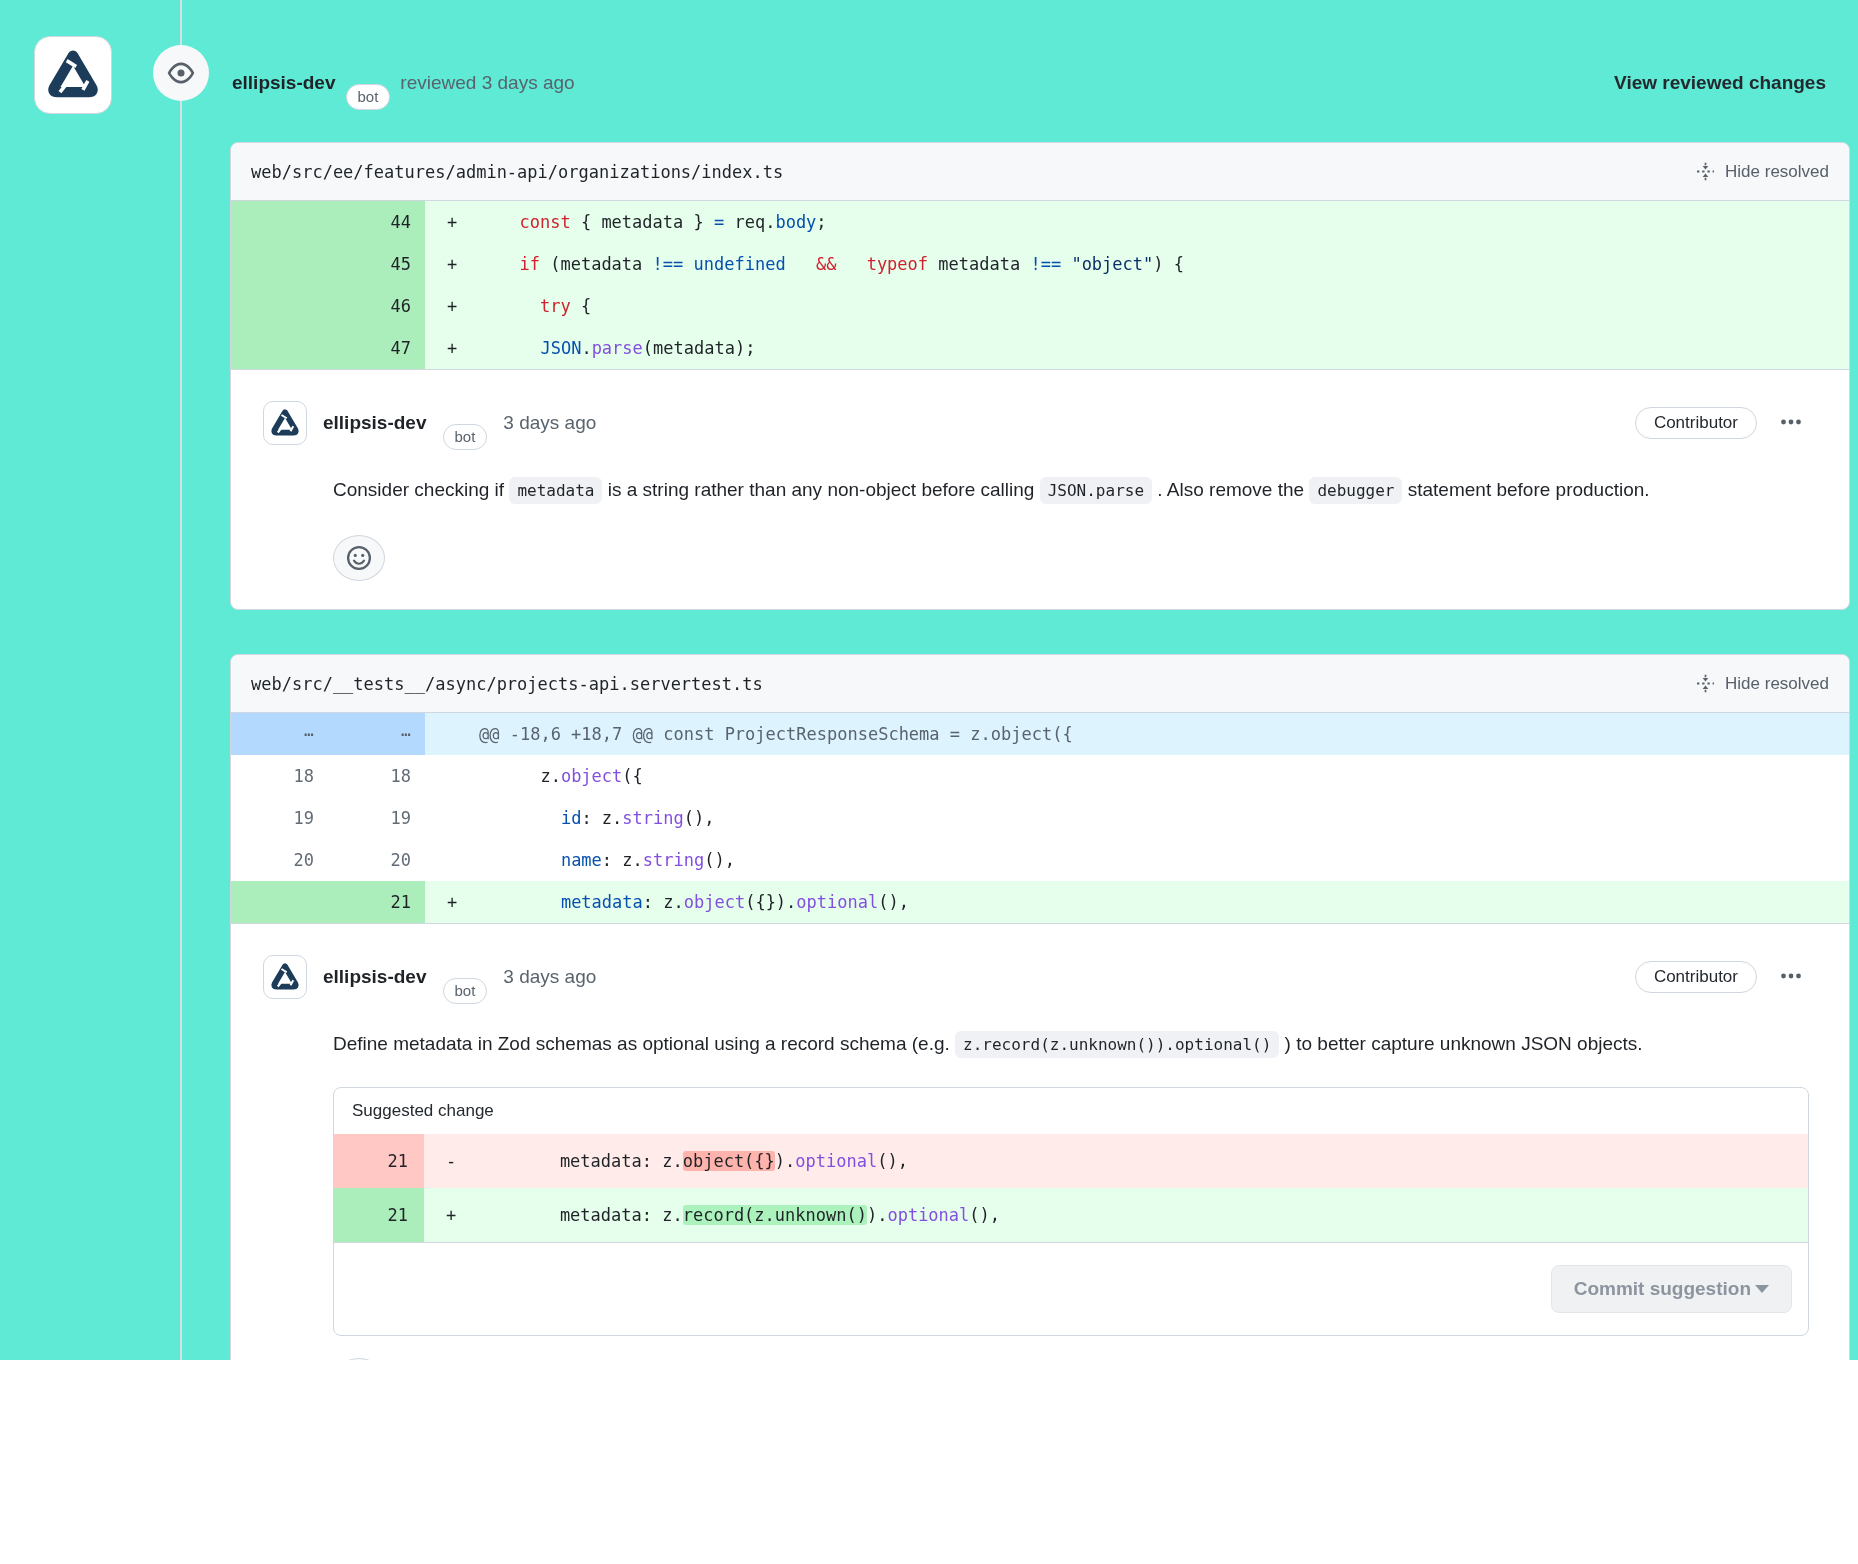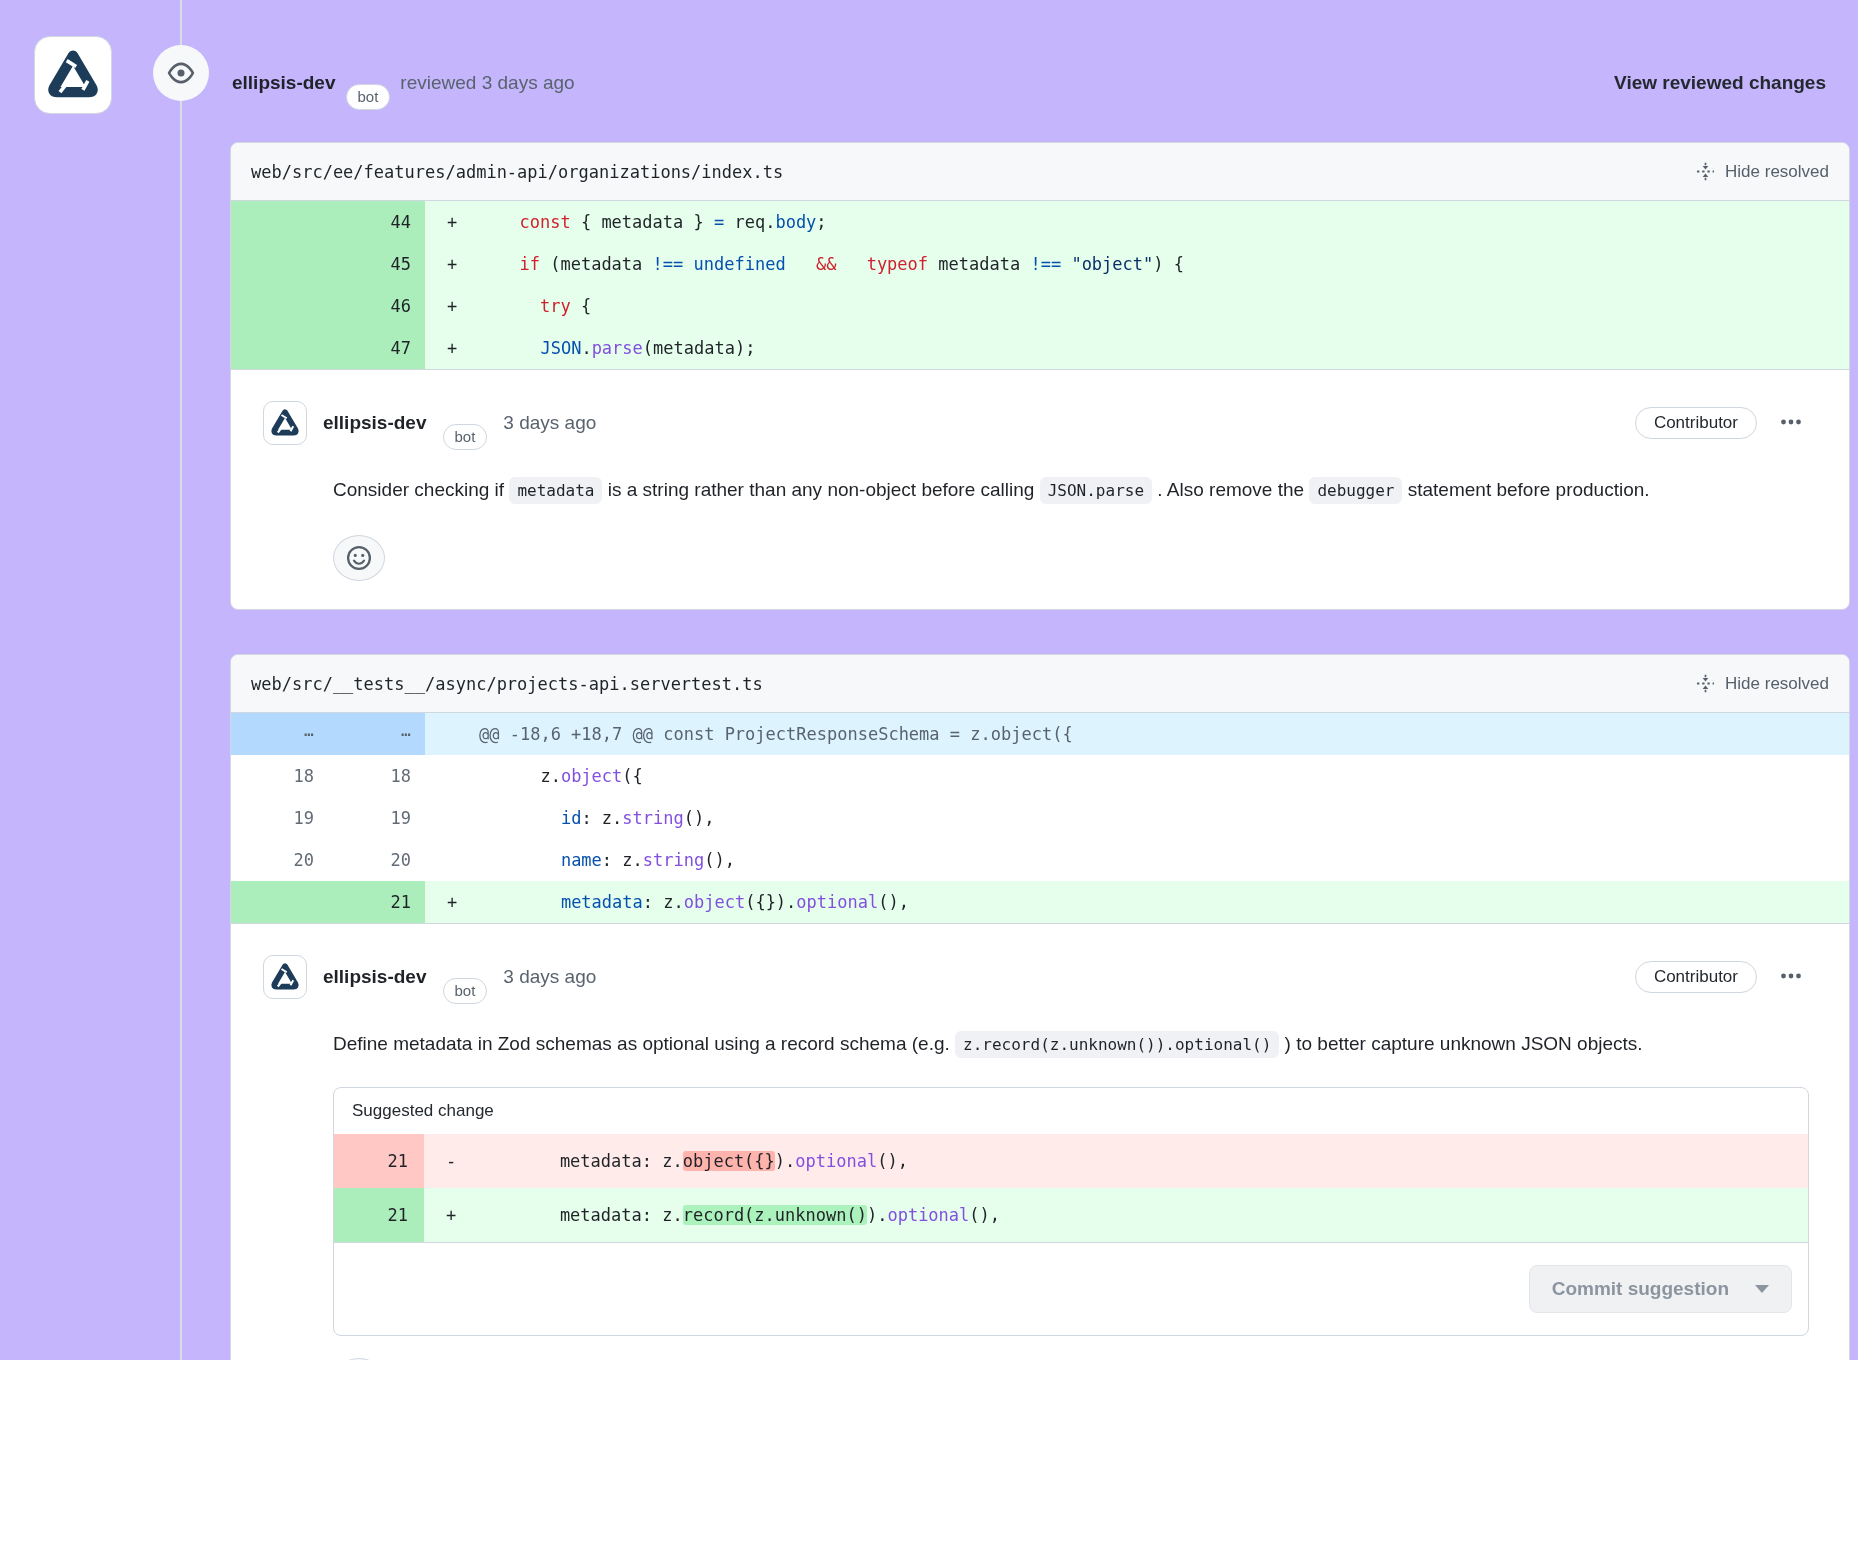--- a/index.html
+++ b/index.html
@@ -3,21 +3,21 @@
 <meta charset="utf-8">
 <style>
   * { margin:0; padding:0; box-sizing:border-box; }
   html,body { background:#ffffff; }
   .page {
     position:relative;
     width:1858px; height:1360px;
     overflow:hidden;
     font-family:"Liberation Sans","DejaVu Sans",sans-serif;
     color:#1f2328;
-    background:#c4b5fd;
+    background:#5eead4;
   }
   .timeline { position:absolute; left:180px; top:0; bottom:0; width:2px; background:#d8dee4; }
 
   
   .review-header { position:relative; height:142px; }
   .big-avatar {
     position:absolute; left:34px; top:36px; width:78px; height:78px;
     border:1px solid #d0d7de; border-radius:16px; background:#fff;
     display:flex; align-items:center; justify-content:center; cursor:pointer;
   }
@@ -108,21 +108,21 @@
     display:flex; align-items:center; justify-content:center;
   }
 
   
   .suggestion {
     margin:20px 0 4px 70px; border:1px solid #d0d7de; border-radius:8px; overflow:hidden; background:#fff;
   }
   .sg-title { padding:13px 18px; font-size:17px; color:#24292f; }
   .sg-footer { border-top:1px solid #d0d7de; padding:22px 16px; display:flex; justify-content:flex-end; }
   .commit-btn {
-    display:flex; align-items:center; gap:26px;
+    display:flex; align-items:center; gap:4px;
     background:#eff1f3; color:#8c959f; border:1px solid #e3e6e9; border-radius:8px;
     font-family:inherit; font-size:19px; font-weight:600; padding:12px 22px; cursor:pointer;
   }
   .caret { width:0; height:0; border-left:7px solid transparent; border-right:7px solid transparent; border-top:8px solid #8c959f; }
 </style>
 </head>
 <body>
 
 <div class="page">
   <div class="timeline"></div>

